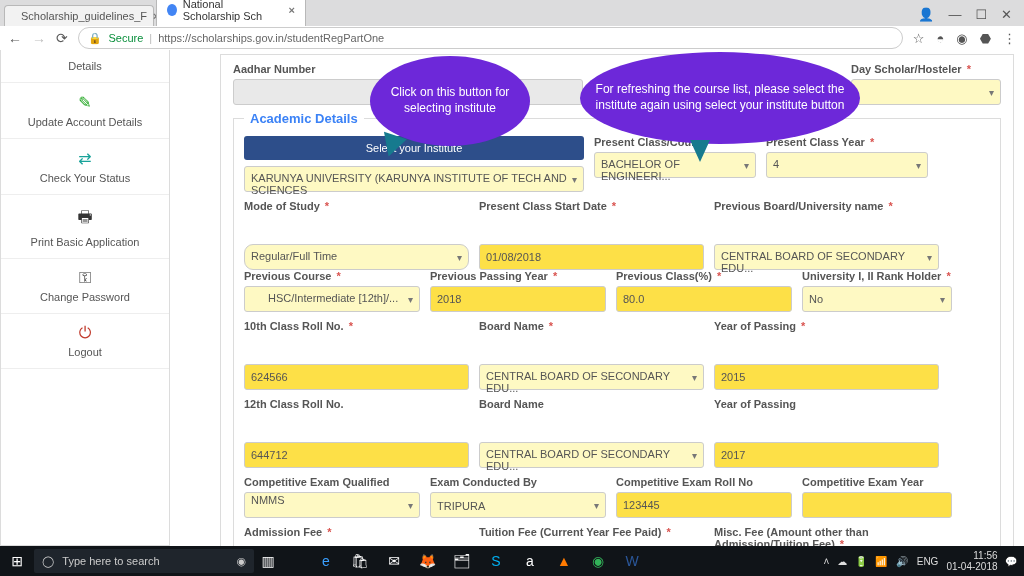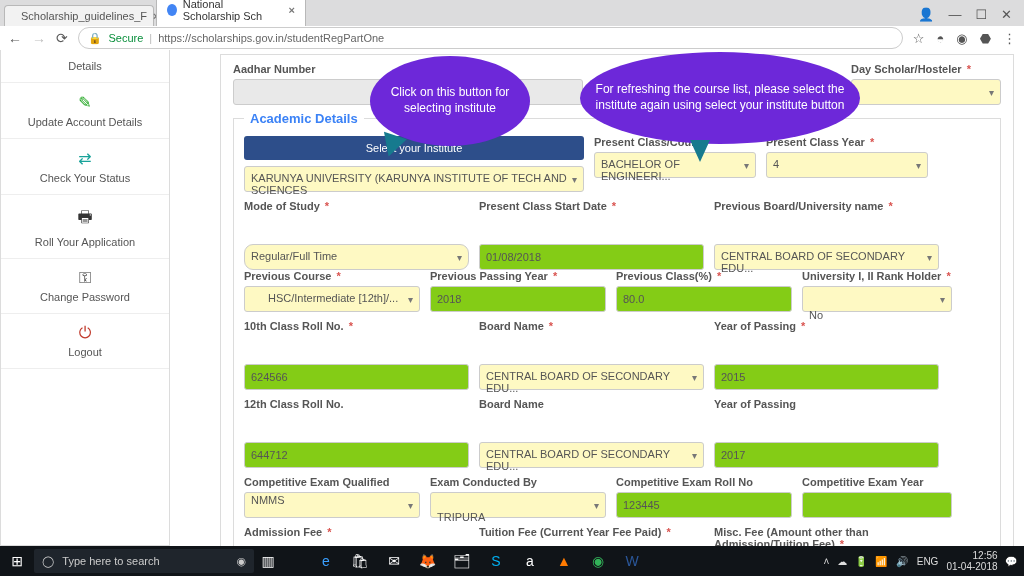--- a/index.html
+++ b/index.html
@@ -36,21 +36,21 @@
   legend{ color:#3b82f6; font-weight:bold; font-size:13px; padding:0 6px;}
 
   .row{ display:flex; flex-wrap:wrap; gap:10px 10px; }
   .field{ display:flex; flex-direction:column; }
   .field.lg{ width:340px;}
   .field.md{ width:225px;gap:28px;}
   .field.sm{ width:176px;}
   .field.xs{ width:162px;}
   .label{ font-size:11px; font-weight:bold; color:#555; margin-bottom:4px; }
   .req{ color:#d9534f; margin-left:2px;}
-  .ctrl{ height:26px; border:1px solid #ccc; border-radius:3px; padding:0 6px; font-size:11px; color:#555; background:#84cc16; width:100%;}
+  .ctrl{ height:26px; border:1px solid #ccc; border-radius:3px; padding:0 6px; font-size:11px; color:#555; background:#fde047; width:100%;}
   .ctrl.select{ background:#fef9c3;}
   .chev{ position:relative; }
   .chev::after{ content:"▾"; position:absolute; right:6px; top:50%; transform:translateY(-50%); color:#777; font-size:10px;}
   .readonly{ background:#e9e9e9; color:#777;}
   .btn-primary{ display:inline-block; background:#2d4e8a; color:#fff; border-radius:3px; padding:6px 12px; font-size:11px; border:none; cursor:pointer; margin-bottom:6px;}
 
   .fieldset-row-top{ display:flex; gap:10px; }
   .toprow-aadhar{ width:350px; }
   .toprow-scholar{ margin-left:auto; width:150px;}
 
@@ -125,21 +125,21 @@
     <div class="sbitem">
       <span class="ic green">✎</span>
       <span>Update Account Details</span>
     </div>
     <div class="sbitem">
       <span class="ic teal">⇄</span>
       <span>Check Your Status</span>
     </div>
     <div class="sbitem">
       <span class="ic dark">🖶</span>
-      <span>Roll Your Application</span>
+      <span>Print Basic Application</span>
     </div>
     <div class="sbitem">
       <span class="ic dark">⚿</span>
       <span>Change Password</span>
     </div>
     <div class="sbitem">
       <span class="ic red">⏻</span>
       <span>Logout</span>
     </div>
   </div>
@@ -199,21 +199,21 @@
           <div class="field sm">
               <span class="label"><span>Previous Passing Year</span> <span class="req">*</span></span>
               <input class="ctrl" value="2018" style="">
             </div>
           <div class="field sm">
               <span class="label"><span>Previous Class(%)</span> <span class="req">*</span></span>
               <input class="ctrl" value="80.0" style="">
             </div>
           <div class="field" style="width:150px;">
               <span class="label"><span>University I, II Rank Holder</span> <span class="req">*</span></span>
-              <div class="ctrl select chev" style="padding-top:22px;">No</div>
+              <div class="ctrl select chev" style="padding-top:6px;">No</div>
             </div>
         </div>
 
         <div class="row" style="margin-top:8px;">
           <div class="field md">
               <span class="label"><span>10th Class Roll No.</span> <span class="req">*</span></span>
               <input class="ctrl" value="624566" style="">
             </div>
           <div class="field md">
               <span class="label"><span>Board Name</span> <span class="req">*</span></span>
@@ -240,21 +240,21 @@
             </div>
         </div>
 
         <div class="row" style="margin-top:8px;">
           <div class="field sm">
               <span class="label">Competitive Exam Qualified</span>
               <div class="ctrl select chev" style="padding-top:1px;">NMMS</div>
             </div>
           <div class="field sm">
               <span class="label">Exam Conducted By</span>
-              <div class="ctrl select chev" style="padding-top:18px;">TRIPURA</div>
+              <div class="ctrl select chev" style="padding-top:7px;">TRIPURA</div>
             </div>
           <div class="field sm">
               <span class="label">Competitive Exam Roll No</span>
               <input class="ctrl" value="123445" style="">
             </div>
           <div class="field" style="width:150px;">
               <span class="label">Competitive Exam Year</span>
               <input class="ctrl" style="">
             </div>
         </div>
@@ -314,18 +314,18 @@
     <span class="app word">W</span>
   </div>
   <div class="tray">
     <span>˄</span>
     <span>☁</span>
     <span>🔋</span>
     <span>📶</span>
     <span>🔊</span>
     <span>ENG</span>
     <div class="clock">
-      <div>12:56</div>
+      <div>11:56</div>
       <div>01-04-2018</div>
     </div>
     <span>💬</span>
   </div>
 </div>
 
 </body></html>

